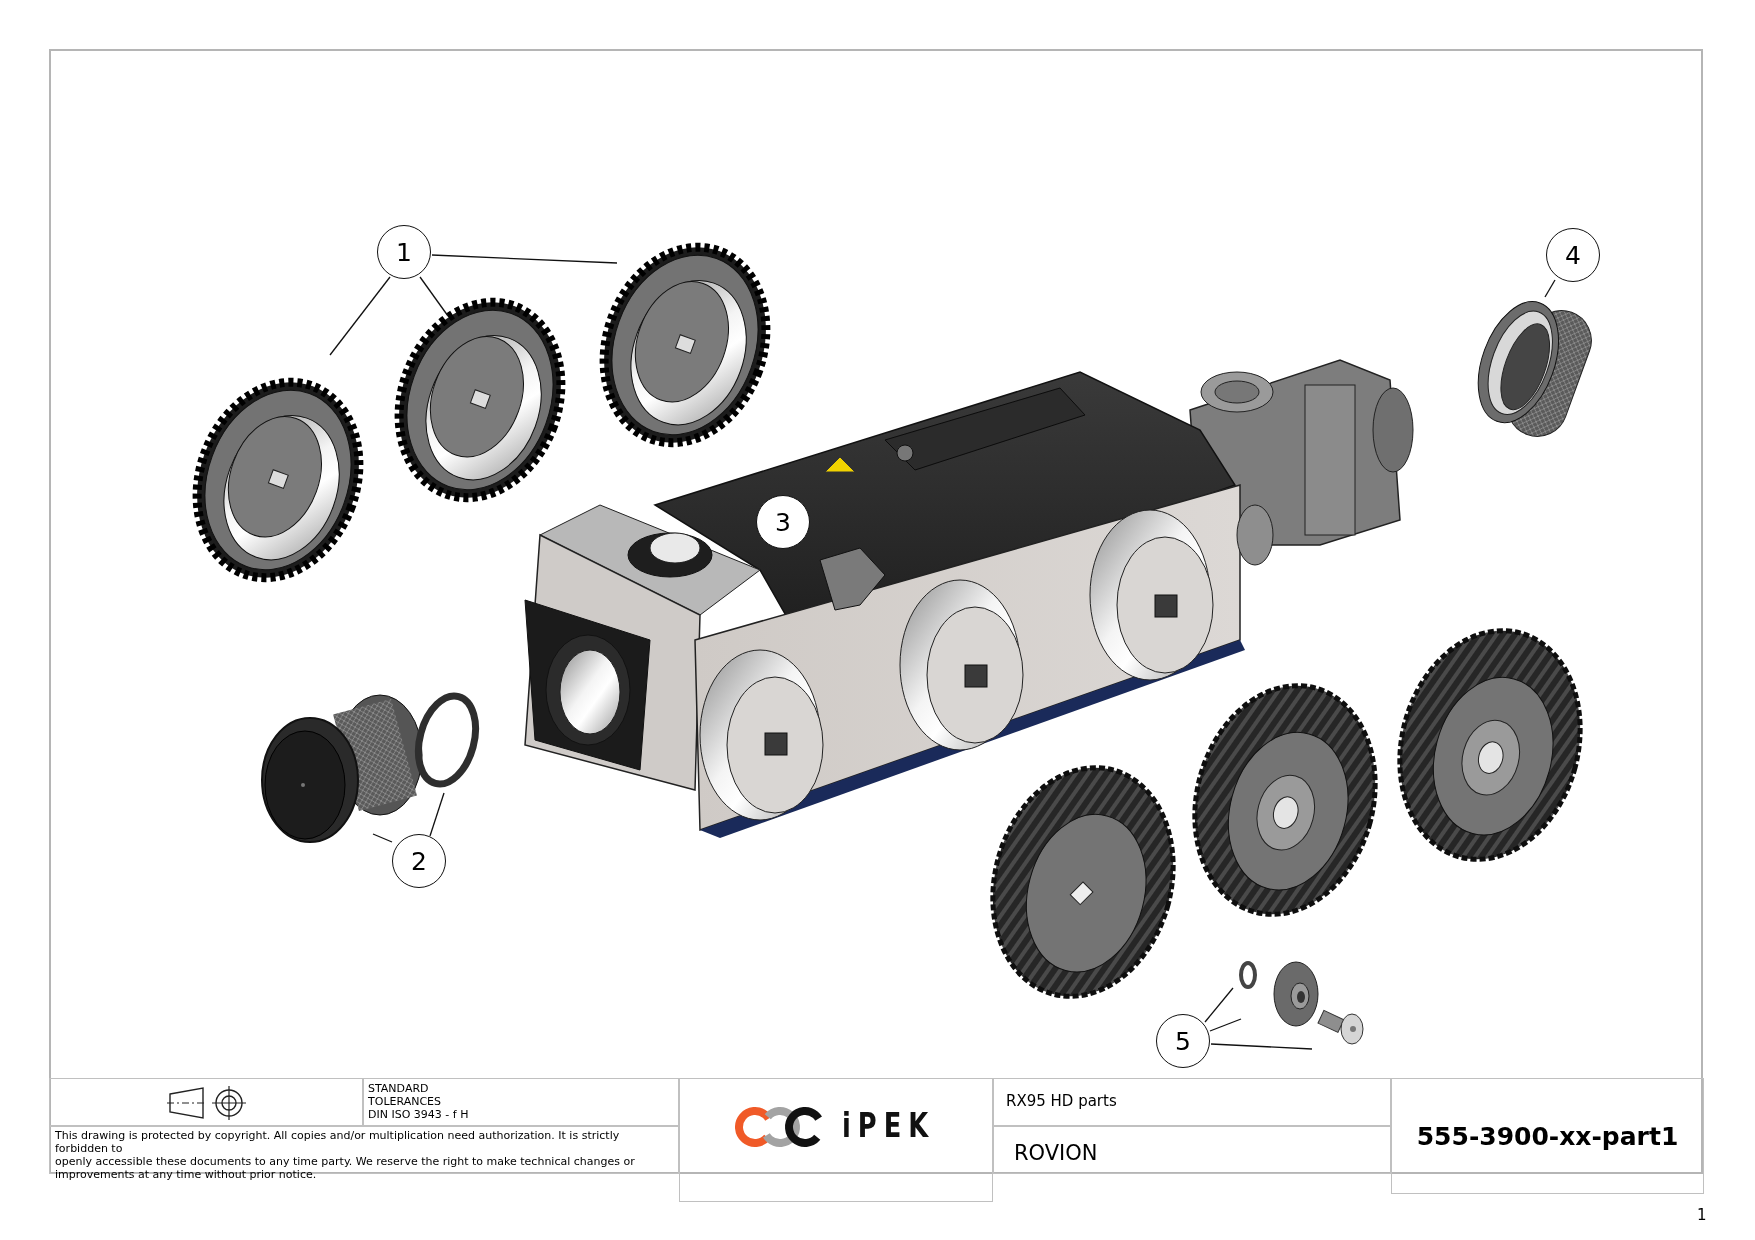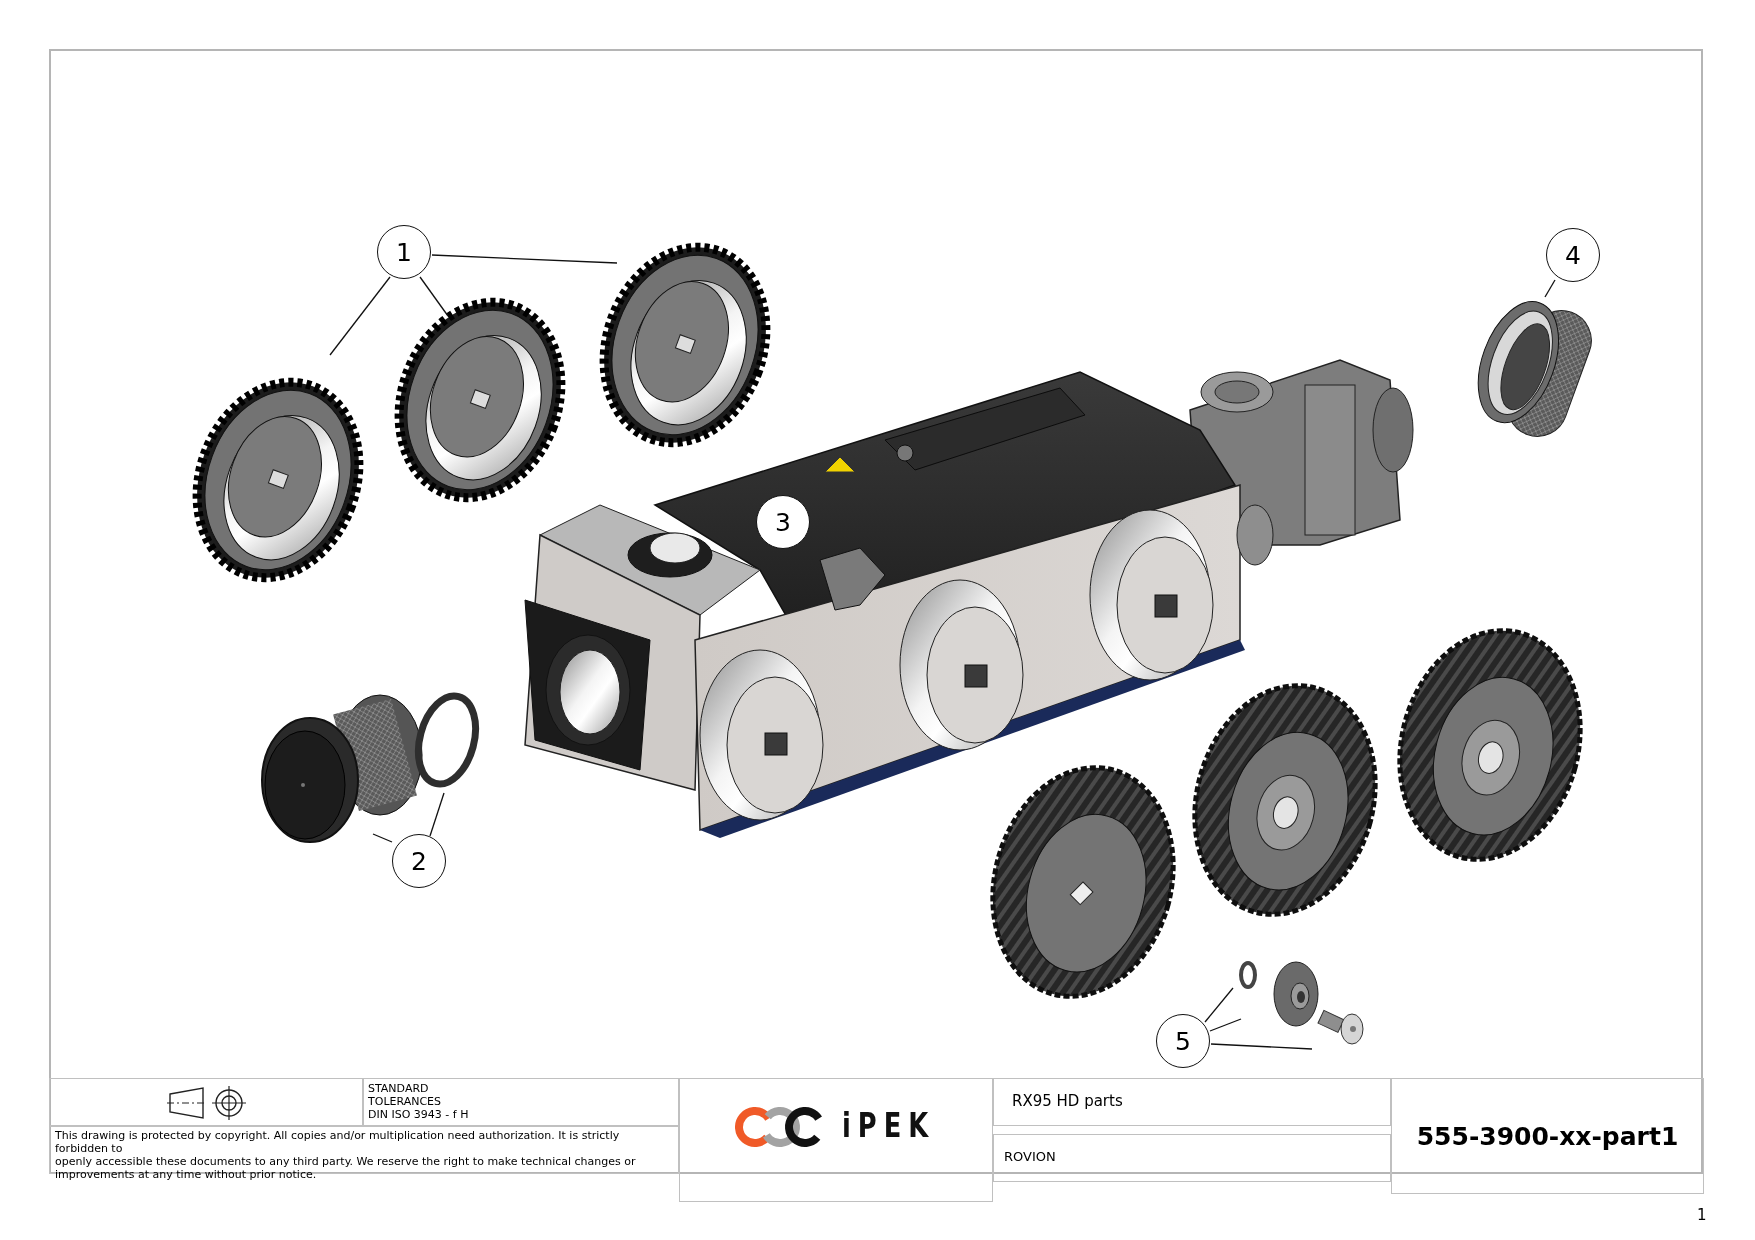--- a/index.html
+++ b/index.html
@@ -6,22 +6,22 @@
   body{width:1755px;height:1240px;position:relative;overflow:hidden;font-family:"DejaVu Sans","Liberation Sans",sans-serif;color:#000;}
   #sheet{position:absolute;left:0;top:0;width:1755px;height:1240px;}
   .frame{position:absolute;left:49px;top:49px;width:1654px;height:1125px;border:2px solid #b5b5b5;box-sizing:border-box;}
   .tb{position:absolute;left:49px;top:1078px;width:1655px;height:96px;border-radius:29px;}
   .cell{position:absolute;box-sizing:border-box;border:1.5px solid #c0c0c0;}
   .txt-small{font-size:11px;line-height:13px;}
   .proj{position:absolute;left:0;top:0;width:314px;height:48px;}
   .tol{position:absolute;left:314px;top:0;width:316px;height:48px;padding:3px 4px;}
   .copy{position:absolute;left:0;top:48px;width:630px;height:48px;padding:2px 5px;}
   .logo{position:absolute;left:630px;top:0;width:314px;height:124px;}
-  .t1{position:absolute;left:944px;top:0;width:398px;height:48px;padding:13px 18px;font-size:15px;}
-  .t2{position:absolute;left:944px;top:56px;width:398px;height:48px;padding:14px 10px;font-size:13px;}
+  .t1{position:absolute;left:944px;top:0;width:398px;height:48px;padding:13px 12px;font-size:15px;}
+  .t2{position:absolute;left:944px;top:48px;width:398px;height:48px;padding:14px 20px;font-size:21px;}
   .dn{position:absolute;left:1342px;top:0;width:313px;height:116px;display:flex;align-items:center;justify-content:center;font-size:25px;font-weight:bold;}
   .logo-word{position:absolute;left:120px;top:27px;font-family:"DejaVu Sans","Liberation Sans",sans-serif;font-size:33px;font-weight:bold;letter-spacing:9px;color:#111;transform:scaleX(0.78);transform-origin:left;}
   .page{position:absolute;left:1697px;top:1206px;font-size:15px;}
 </style>
 </head>
 <body>
 
 <div id="sheet">
   <div class="frame"></div>
 
@@ -203,21 +203,21 @@
         <line x1="62" y1="1" x2="62" y2="35" stroke="#222" stroke-width="1.2"></line>
       </svg>
     </div>
     <div class="cell tol txt-small">
       <div>STANDARD</div>
       <div>TOLERANCES</div>
       <div>DIN ISO 3943 - f H</div>
     </div>
     <div class="cell copy txt-small">
       <div>This drawing is protected by copyright. All copies and/or multiplication need authorization. It is strictly forbidden to</div>
-      <div>openly accessible these documents to any third party. We reserve the right to make technical changes or</div>
+      <div>openly accessible these documents to any time party. We reserve the right to make technical changes or</div>
       <div>improvements at any time without prior notice.</div>
     </div>
     <div class="cell logo">
       <svg width="100" height="50" viewBox="0 0 100 50" style="position:absolute;left:55px;top:24px;">
         <circle cx="20" cy="24" r="16" fill="none" stroke="#F05A28" stroke-width="8" stroke-dasharray="80 21" transform="rotate(40 20 24)"></circle>
         <circle cx="45" cy="24" r="16" fill="none" stroke="#A3A3A3" stroke-width="8" stroke-dasharray="80 21" transform="rotate(220 45 24)"></circle>
         <circle cx="70" cy="24" r="16" fill="none" stroke="#111" stroke-width="8" stroke-dasharray="80 21" transform="rotate(40 70 24)"></circle>
       </svg>
       <span class="logo-word" style="left:162px;">iPEK</span>
     </div>

